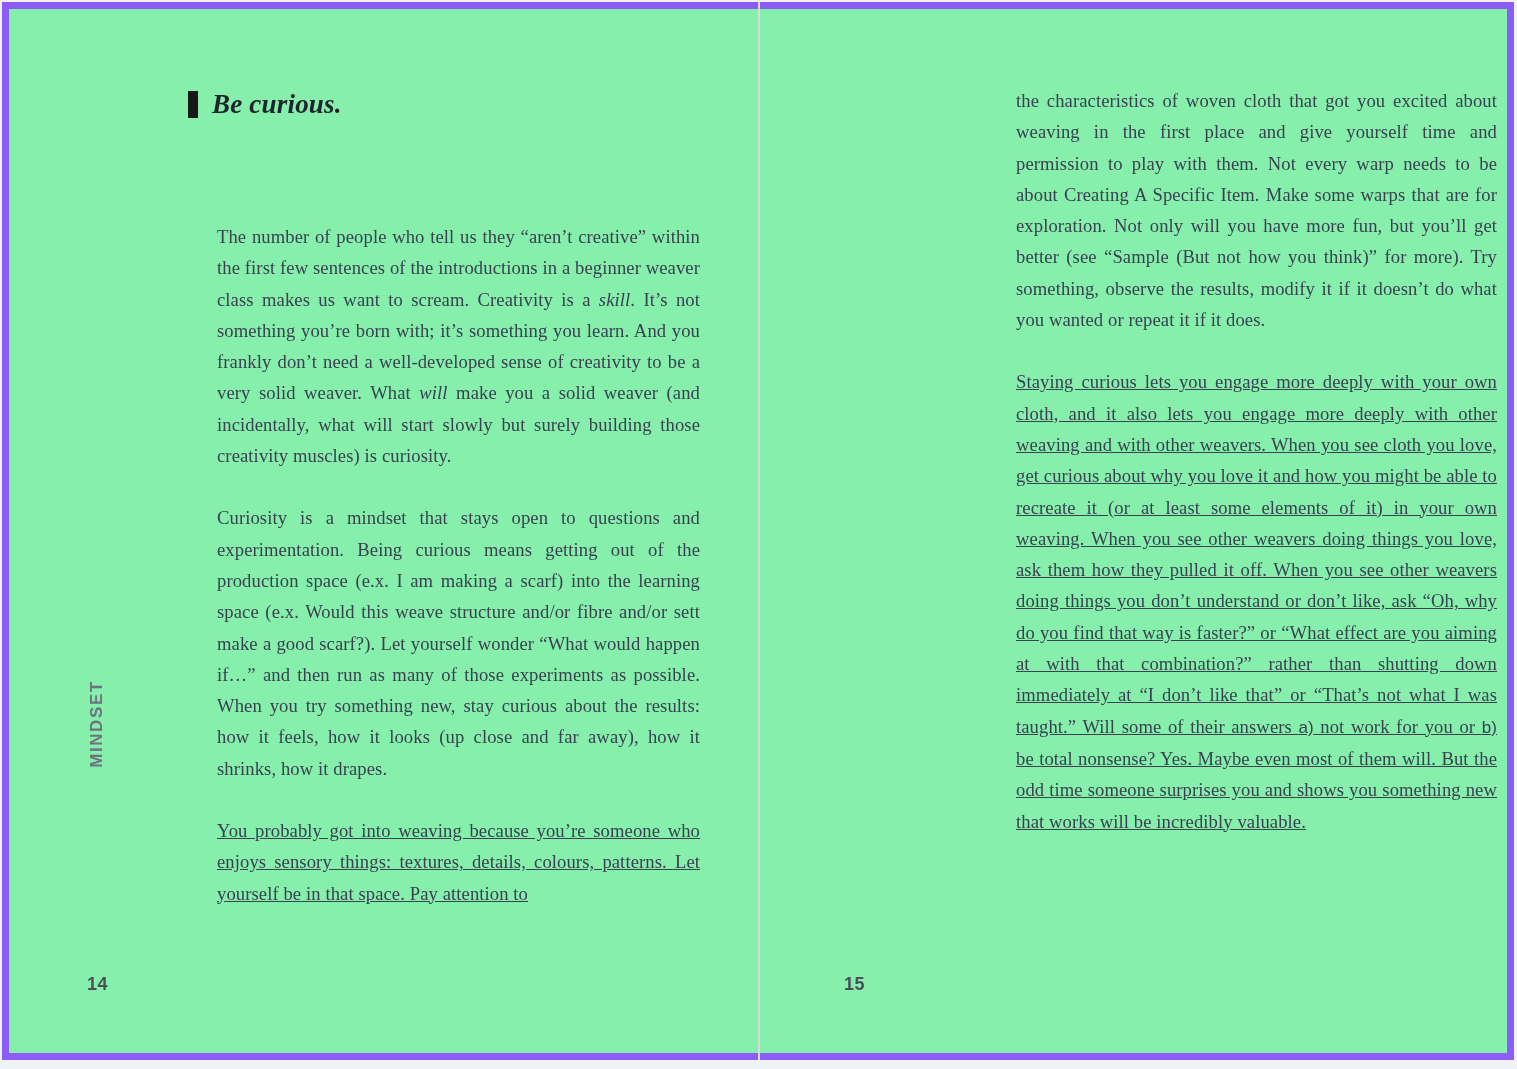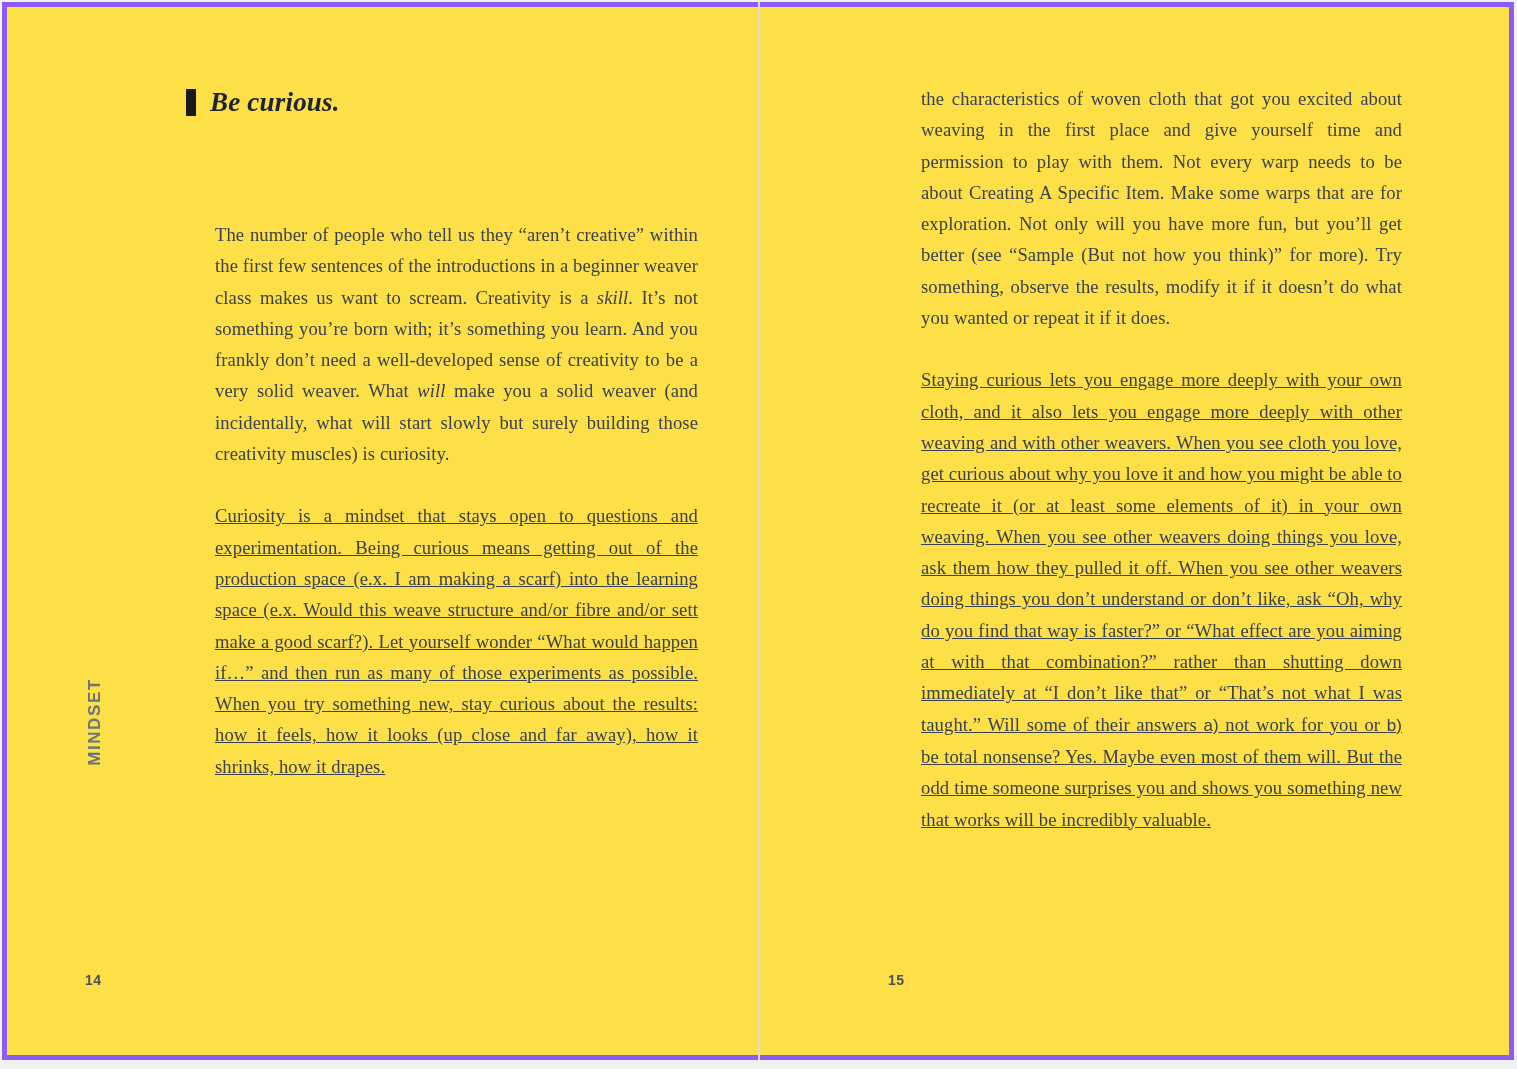--- a/index.html
+++ b/index.html
@@ -14,22 +14,22 @@
     height: 1069px;
     background: #f0f1f2;
     overflow: hidden;
   }
   .book {
     position: absolute;
     left: 2px;
     top: 2px;
     right: 3px;
     bottom: 9px;
-    background: #fde047;
-    border: 5px solid #8b5cf6;
+    background: #86efac;
+    border: 7px solid #8b5cf6;
   }
   .gutter {
     position: absolute;
     left: 758px;
     top: 2px;
     bottom: 9px;
     width: 2px;
     background: linear-gradient(to right, #e4e4e4, #cfcfcf, #e9e9e9);
   }
   .heading-row {
@@ -61,21 +61,21 @@
     color: #3a4150;
     text-align: justify;
     letter-spacing: 0.1px;
   }
   .body-left {
     left: 208px;
     top: 212px;
     width: 483px;
   }
   .body-right {
-    left: 914px;
+    left: 1007px;
     top: 76px;
     width: 481px;
   }
   .body-text p {
     margin: 0 0 31px 0;
   }
   .body-text p:last-child {
     margin-bottom: 0;
     text-decoration: underline;
   }
@@ -98,41 +98,42 @@
     font-weight: bold;
     font-size: 17px;
     letter-spacing: 1.6px;
     color: #6c7380;
   }
   .pagenum {
     position: absolute;
     top: 965px;
     font-family: "Liberation Sans", sans-serif;
     font-weight: bold;
-    font-size: 14px;
+    font-size: 18px;
     color: #4a4f59;
     letter-spacing: 0.5px;
   }
   .pagenum-left { left: 78px; }
-  .pagenum-right { left: 881px; }
+  .pagenum-right { left: 835px; }
 </style>
 </head>
 <body>
 
 <div class="spread">
   <div class="book">
 
     <div class="heading-row">
       <div class="heading-bar"></div>
       <h1 class="page-title">Be curious.</h1>
     </div>
 
     <div class="body-text body-left">
         <p><span>The number of people who tell us they “aren’t creative” within the first few sentences of the introductions in a beginner weaver class makes us want to scream. Creativity is a </span><span class="em">skill</span><span>. It’s not something you’re born with; it’s something you learn. And you frankly don’t need a well-developed sense of creativity to be a very solid weaver. What </span><span class="em">will</span><span> make you a solid weaver (and incidentally, what will start slowly but surely building those creativity muscles) is curiosity.</span></p>
         <p><span>Curiosity is a mindset that stays open to questions and experimentation. Being curious means getting out of the production space (e.x. I am making a scarf) into the learning space (e.x. Would this weave structure and/or fibre and/or sett make a good scarf?). Let yourself wonder “What would happen if…” and then run as many of those experiments as possible. When you try something new, stay curious about the results: how it feels, how it looks (up close and far away), how it shrinks, how it drapes.</span></p>
+        <p><span>You probably got into weaving because you’re someone who enjoys sensory things: textures, details, colours, patterns. Let yourself be in that space. Pay attention to</span></p>
       </div>
 
     <div class="margin-label-box">
       <span>MINDSET</span>
     </div>
 
     <div class="pagenum pagenum-left">14</div>
 
     <div class="body-text body-right">
         <p><span>the characteristics of woven cloth that got you excited about weaving in the first place and give yourself time and permission to play with them. Not every warp needs to be about Creating A Specific Item. Make some warps that are for exploration. Not only will you have more fun, but you’ll get better (see “Sample (But not how you think)” for more). Try something, observe the results, modify it if it doesn’t do what you wanted or repeat it if it does.</span></p>

